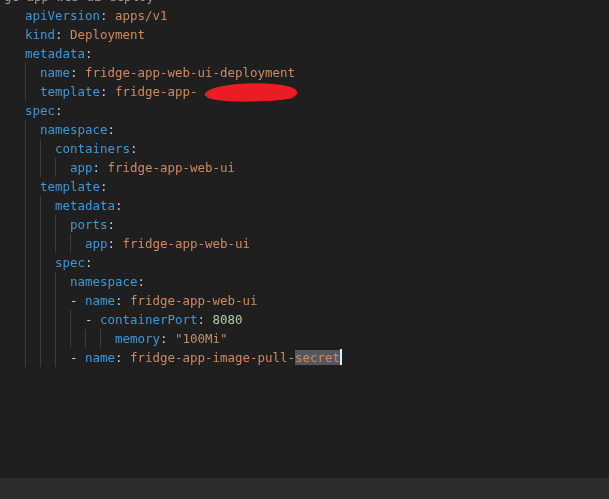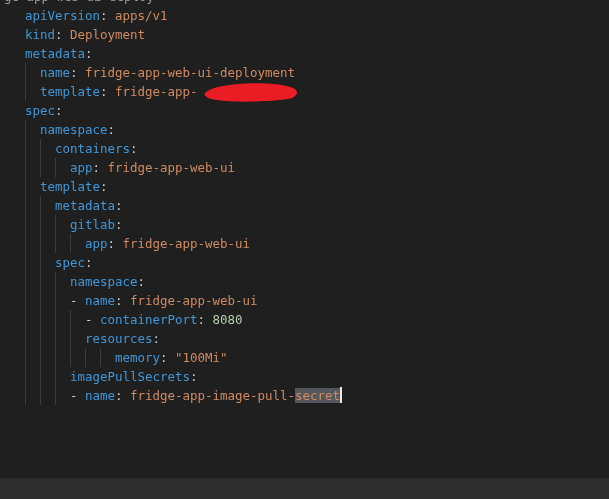--- a/index.html
+++ b/index.html
@@ -56,29 +56,27 @@
         <div class="line"><span class="tk-key">kind</span><span class="tk-punc">: </span><span class="tk-str">Deployment</span></div>
         <div class="line"><span class="tk-key">metadata</span><span class="tk-punc">:</span></div>
         <div class="line"><i class="guide" style="left: 25px;"></i><span class="tk-ws">  </span><span class="tk-key">name</span><span class="tk-punc">: </span><span class="tk-str">fridge-app-web-ui-deployment</span></div>
         <div class="line"><i class="guide" style="left: 25px;"></i><span class="tk-ws">  </span><span class="tk-key">template</span><span class="tk-punc">: </span><span class="tk-str">fridge-app-</span></div>
         <div class="line"><span class="tk-key">spec</span><span class="tk-punc">:</span></div>
         <div class="line"><i class="guide" style="left: 25px;"></i><span class="tk-ws">  </span><span class="tk-key">namespace</span><span class="tk-punc">:</span></div>
         <div class="line"><i class="guide" style="left: 25px;"></i><i class="guide" style="left: 40px;"></i><span class="tk-ws">    </span><span class="tk-key">containers</span><span class="tk-punc">:</span></div>
         <div class="line"><i class="guide" style="left: 25px;"></i><i class="guide" style="left: 40px;"></i><i class="guide" style="left: 55px;"></i><span class="tk-ws">      </span><span class="tk-key">app</span><span class="tk-punc">: </span><span class="tk-str">fridge-app-web-ui</span></div>
         <div class="line"><i class="guide" style="left: 25px;"></i><span class="tk-ws">  </span><span class="tk-key">template</span><span class="tk-punc">:</span></div>
         <div class="line"><i class="guide" style="left: 25px;"></i><i class="guide" style="left: 40px;"></i><span class="tk-ws">    </span><span class="tk-key">metadata</span><span class="tk-punc">:</span></div>
-        <div class="line"><i class="guide" style="left: 25px;"></i><i class="guide" style="left: 40px;"></i><i class="guide" style="left: 55px;"></i><span class="tk-ws">      </span><span class="tk-key">gitlab</span><span class="tk-punc">:</span></div>
+        <div class="line"><i class="guide" style="left: 25px;"></i><i class="guide" style="left: 40px;"></i><i class="guide" style="left: 55px;"></i><span class="tk-ws">      </span><span class="tk-key">ports</span><span class="tk-punc">:</span></div>
         <div class="line"><i class="guide" style="left: 25px;"></i><i class="guide" style="left: 40px;"></i><i class="guide" style="left: 55px;"></i><i class="guide" style="left: 70px;"></i><span class="tk-ws">        </span><span class="tk-key">app</span><span class="tk-punc">: </span><span class="tk-str">fridge-app-web-ui</span></div>
         <div class="line"><i class="guide" style="left: 25px;"></i><i class="guide" style="left: 40px;"></i><span class="tk-ws">    </span><span class="tk-key">spec</span><span class="tk-punc">:</span></div>
         <div class="line"><i class="guide" style="left: 25px;"></i><i class="guide" style="left: 40px;"></i><i class="guide" style="left: 55px;"></i><span class="tk-ws">      </span><span class="tk-key">namespace</span><span class="tk-punc">:</span></div>
         <div class="line"><i class="guide" style="left: 25px;"></i><i class="guide" style="left: 40px;"></i><i class="guide" style="left: 55px;"></i><span class="tk-ws">      </span><span class="tk-punc">- </span><span class="tk-key">name</span><span class="tk-punc">: </span><span class="tk-str">fridge-app-web-ui</span></div>
         <div class="line"><i class="guide" style="left: 25px;"></i><i class="guide" style="left: 40px;"></i><i class="guide" style="left: 55px;"></i><i class="guide" style="left: 70px;"></i><span class="tk-ws">        </span><span class="tk-punc">- </span><span class="tk-key">containerPort</span><span class="tk-punc">: </span><span class="tk-num">8080</span></div>
-        <div class="line"><i class="guide" style="left: 25px;"></i><i class="guide" style="left: 40px;"></i><i class="guide" style="left: 55px;"></i><i class="guide" style="left: 70px;"></i><span class="tk-ws">        </span><span class="tk-key">resources</span><span class="tk-punc">:</span></div>
         <div class="line"><i class="guide" style="left: 25px;"></i><i class="guide" style="left: 40px;"></i><i class="guide" style="left: 55px;"></i><i class="guide" style="left: 70px;"></i><i class="guide" style="left: 85px;"></i><i class="guide" style="left: 100px;"></i><span class="tk-ws">            </span><span class="tk-key">memory</span><span class="tk-punc">: </span><span class="tk-str">"100Mi"</span></div>
-        <div class="line"><i class="guide" style="left: 25px;"></i><i class="guide" style="left: 40px;"></i><i class="guide" style="left: 55px;"></i><span class="tk-ws">      </span><span class="tk-key">imagePullSecrets</span><span class="tk-punc">:</span></div>
         <div class="line"><i class="guide" style="left: 25px;"></i><i class="guide" style="left: 40px;"></i><i class="guide" style="left: 55px;"></i><span class="tk-ws">      </span><span class="tk-punc">- </span><span class="tk-key">name</span><span class="tk-punc">: </span><span class="tk-str">fridge-app-image-pull-</span><span class="tk-sel">secret</span><span class="tk-cursor"></span></div>
       </div>
     <svg class="redaction" viewBox="0 0 98 24" xmlns="http://www.w3.org/2000/svg">
       <path class="redact-fill" d="M3,13 C8,8 22,4.5 44,3.5 C64,2.8 85,4.5 92,8.5 C96.5,11 96,15 90.5,17.5 C78,21 46,22.5 24,21 C10,20 0.5,17 3,13 Z" fill="#ea1c24"></path>
       <path class="redact-fill" d="M6,15 C20,18.5 60,19.5 88,15.5 C92,15 93,17 89,18.5 C70,22 25,22 10,19 C5,18 3.5,16 6,15 Z" fill="#ea1c24"></path>
     </svg>
   </div>
   <div class="bottom-panel"></div>
 </div>
 

